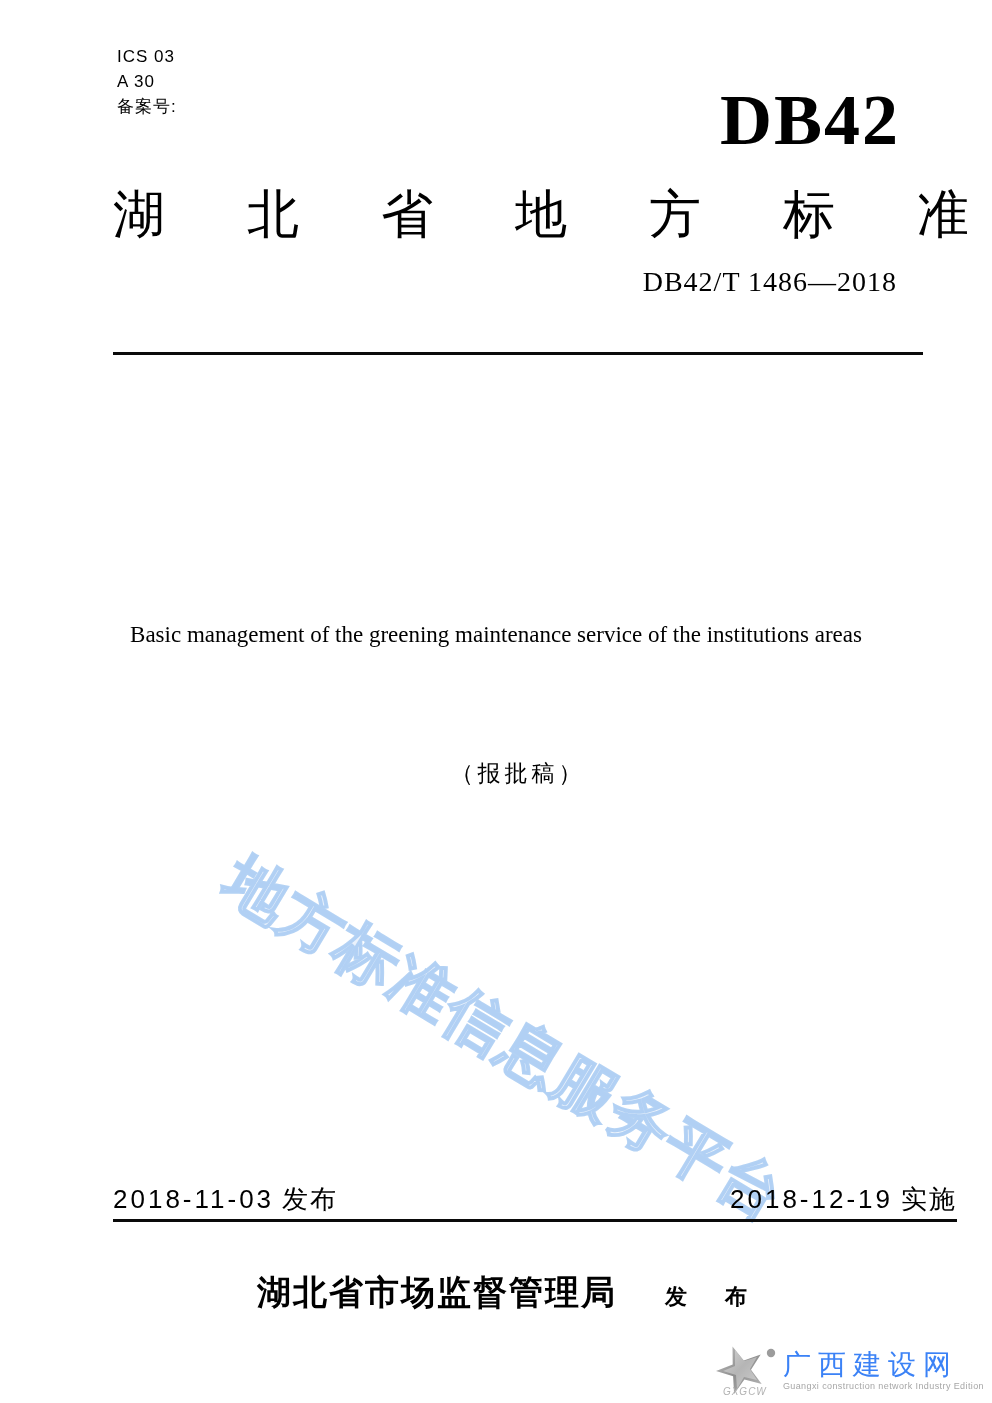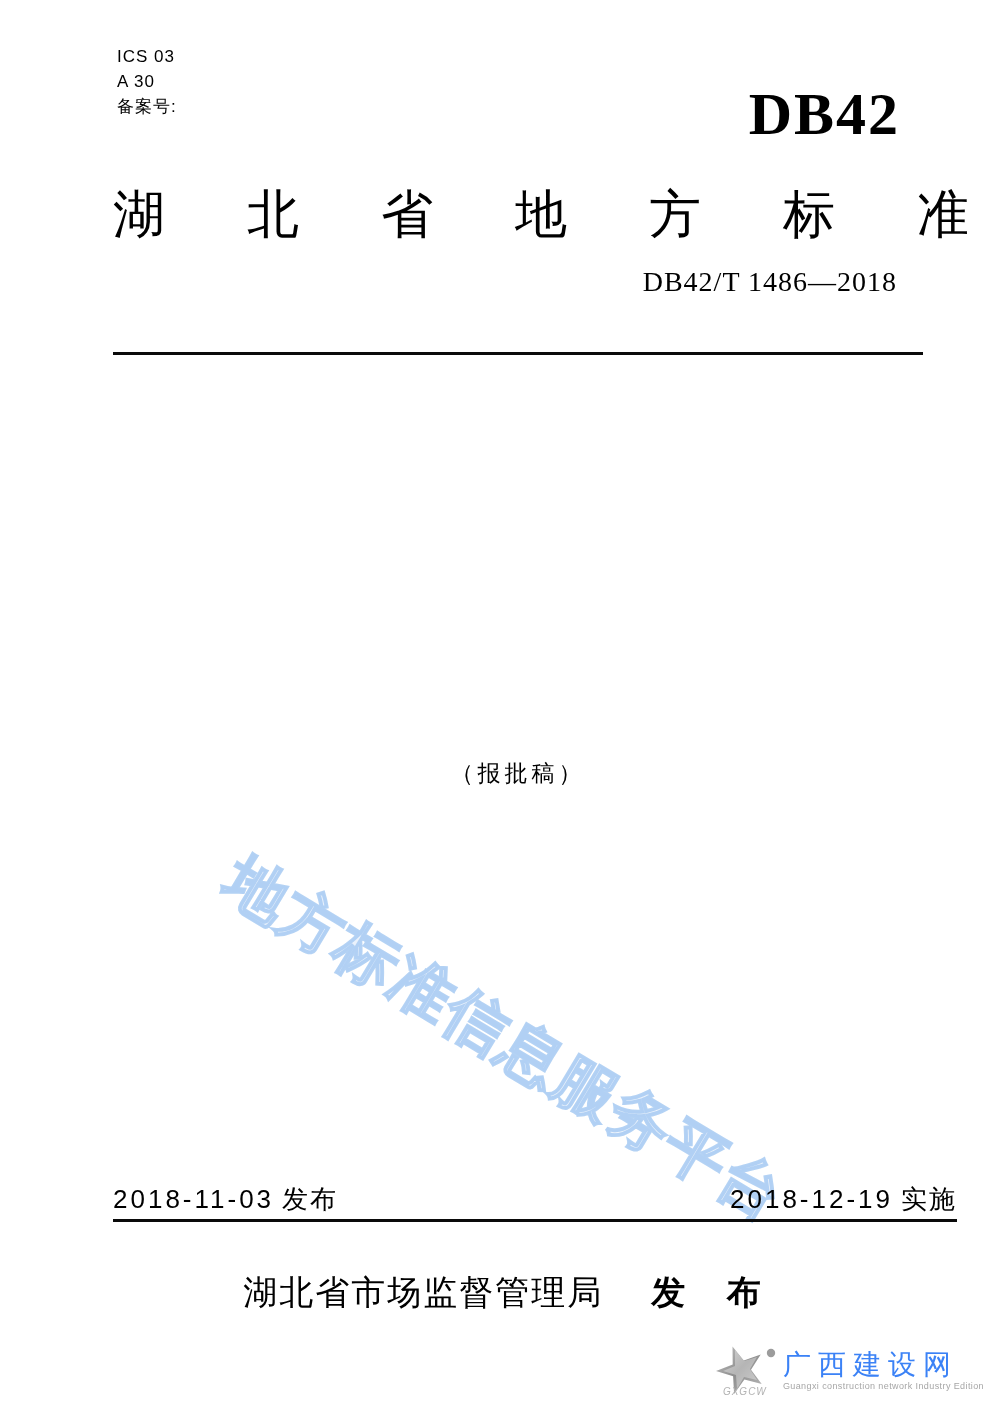--- a/index.html
+++ b/index.html
@@ -23,21 +23,21 @@
     letter-spacing: 1px;
   }
 
   
   .db42 {
     position: absolute;
     top: 84px;
     right: 92px;
     font-family: "Liberation Serif", serif;
     font-weight: bold;
-    font-size: 60px;
+    font-size: 72px;
     line-height: 1;
     letter-spacing: 2px;
   }
 
   
   .std-name {
     position: absolute;
     top: 186px;
     left: 113px;
     width: 856px;
@@ -144,25 +144,25 @@
     left: 0;
     width: 100%;
     display: flex;
     justify-content: center;
     align-items: baseline;
     gap: 48px;
     transform: translateX(14px);
   }
   .publisher-name {
     font-size: 34px;
-    font-weight: normal;
+    font-weight: bold;
     letter-spacing: 2px;
   }
   .publish-label {
-    font-size: 34px;
+    font-size: 22px;
     font-weight: bold;
     letter-spacing: 16px;
     white-space: nowrap;
   }
 
   
   .branding {
     position: absolute;
     right: 8px;
     top: 1342px;
@@ -216,20 +216,21 @@
     <span>地</span>
     <span>方</span>
     <span>标</span>
     <span>准</span>
   </div>
 
   <div class="std-code">DB42/T 1486—2018</div>
 
   <div class="rule-top"></div>
 
+  <div class="title-en">Basic management of the greening maintenance service of the institutions areas</div>
   <div class="draft-note">（报批稿）</div>
 
   <div class="watermark">地方标准信息服务平台</div>
 
   <div class="dates-row">
     <div>
       <span class="date-num">2018-11-03</span><span class="date-label">发布</span>
     </div>
     <div>
       <span class="date-num">2018-12-19</span><span class="date-label">实施</span>

